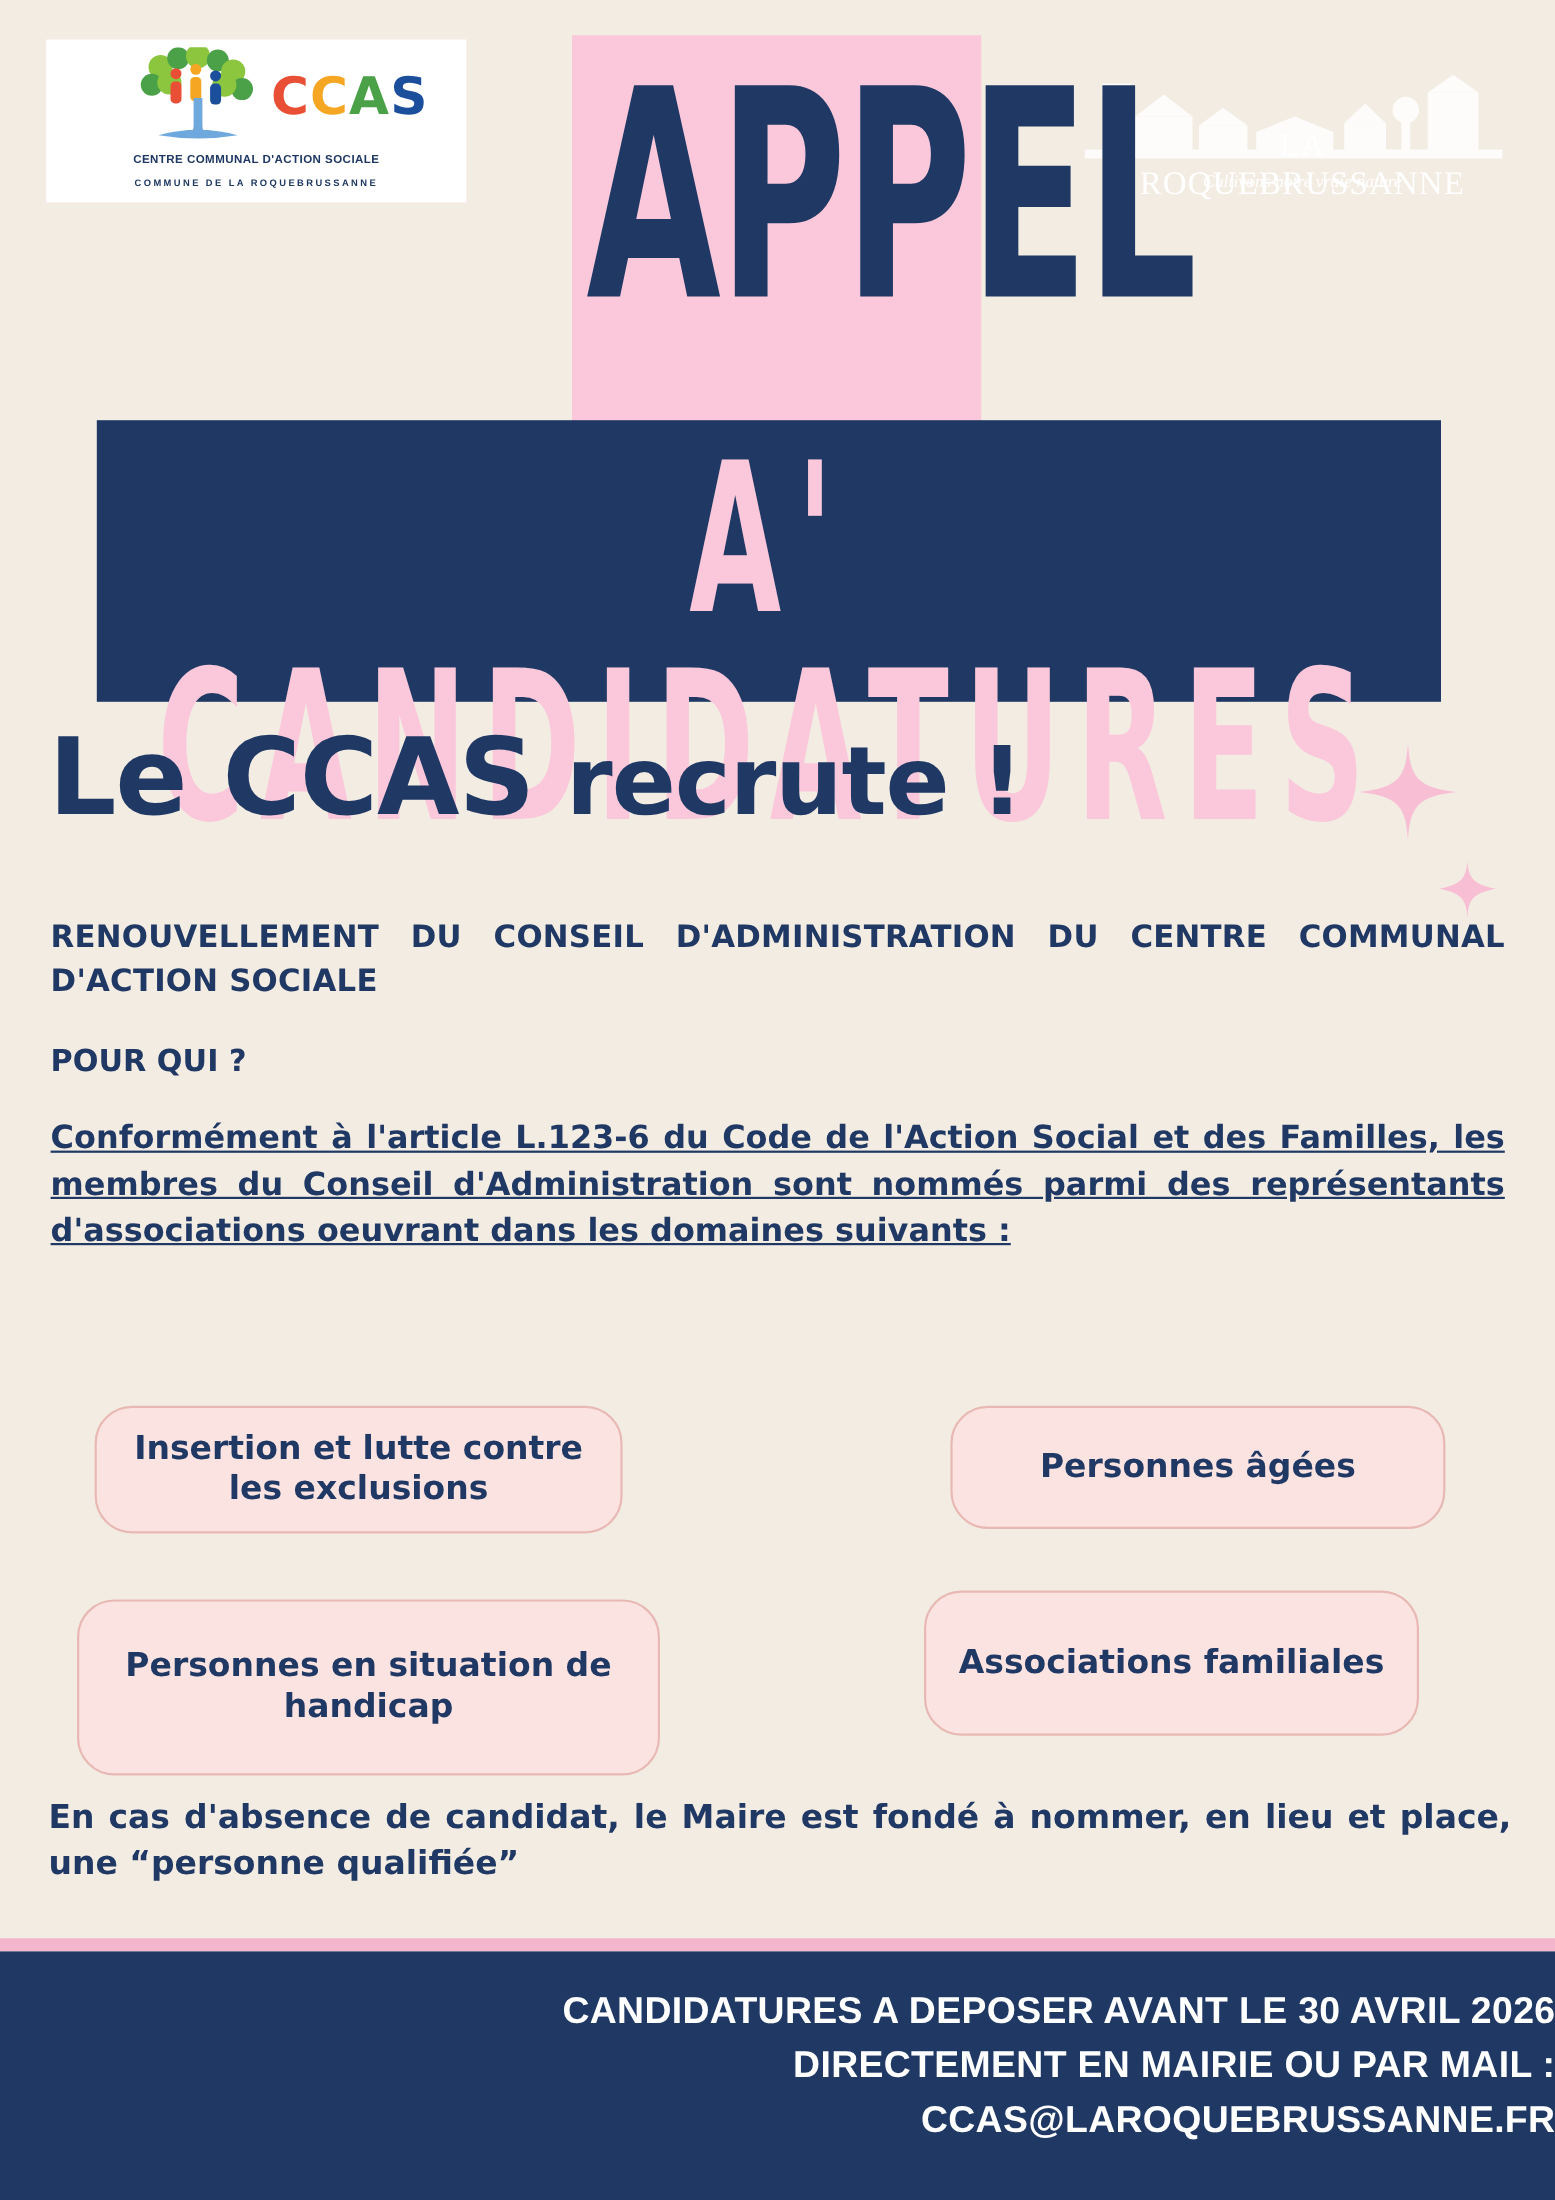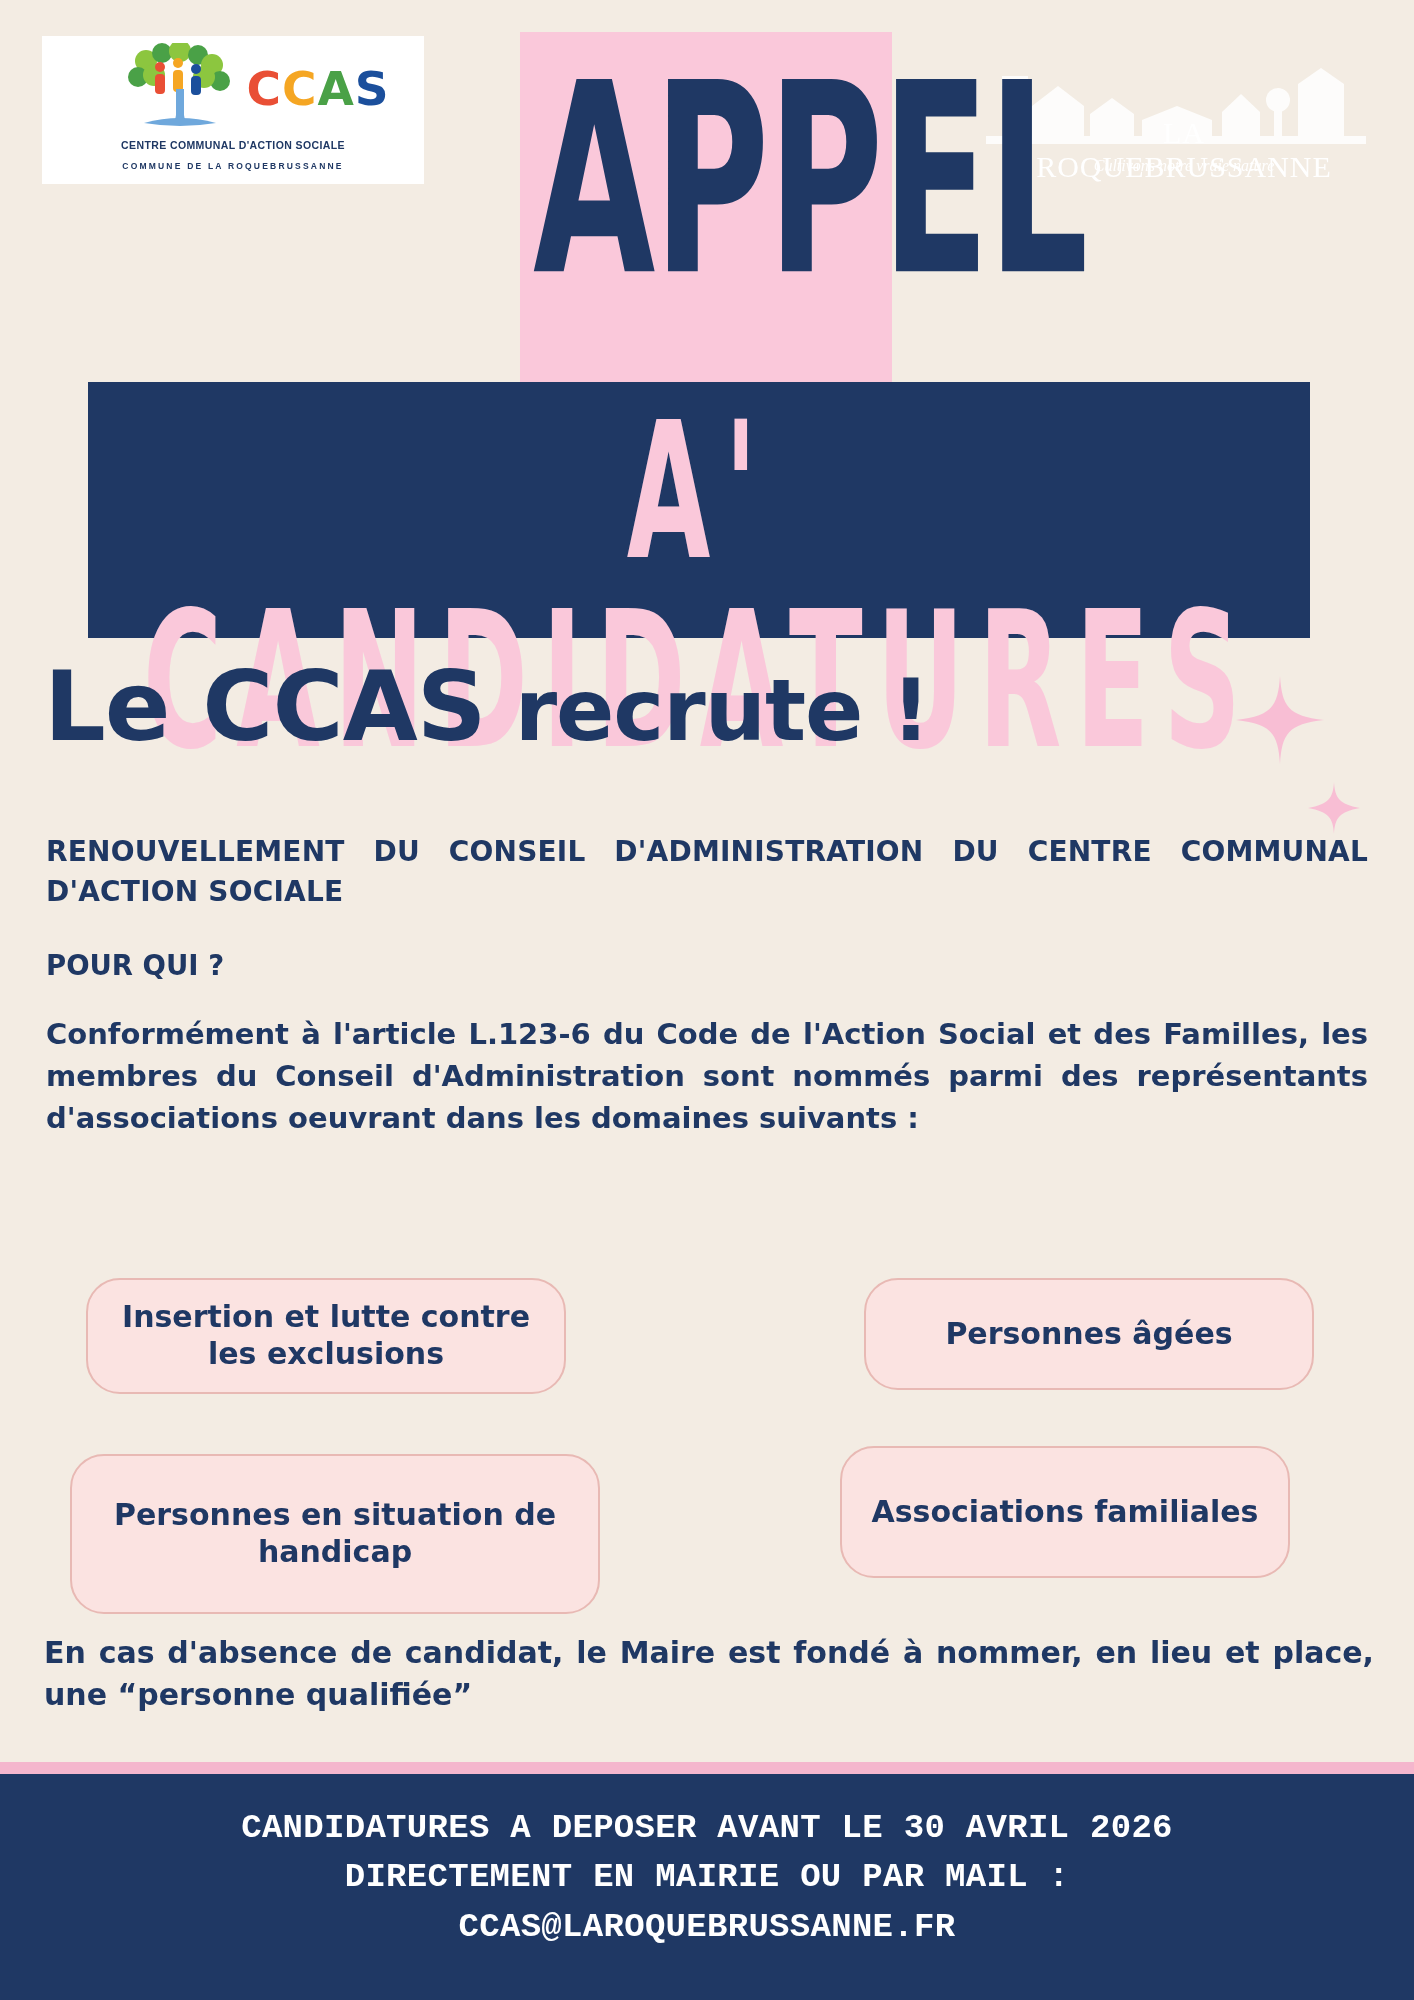--- a/index.html
+++ b/index.html
@@ -208,20 +208,21 @@
 
   .intro {
     text-align: justify;
     font-size: 28px;
     letter-spacing: 0.2px;
   }
   .conform {
     text-align: justify;
     font-size: 29px;
     line-height: 1.45;
+    text-decoration: underline;
   }
 
   
   .pills {
     position: absolute;
     left: 60px;
     top: 1270px;
     width: 1300px;
     height: 330px;
   }
@@ -271,25 +272,25 @@
     background: #f4b6cd;
   }
   .footer {
     position: absolute;
     left: 0;
     top: 1774px;
     width: 1414px;
     height: 226px;
     background: #1f3864;
     color: #ffffff;
-    font-family: Liberation Mono, monospace;
+    font-family: Liberation Sans, sans-serif;
     font-weight: bold;
     font-size: 34px;
     line-height: 1.45;
-    text-align: center;
+    text-align: right;
     padding-top: 30px;
     box-sizing: border-box;
     letter-spacing: 0.3px;
   }
 </style>
 </head>
 <body>
 
 <div class="poster">
 

